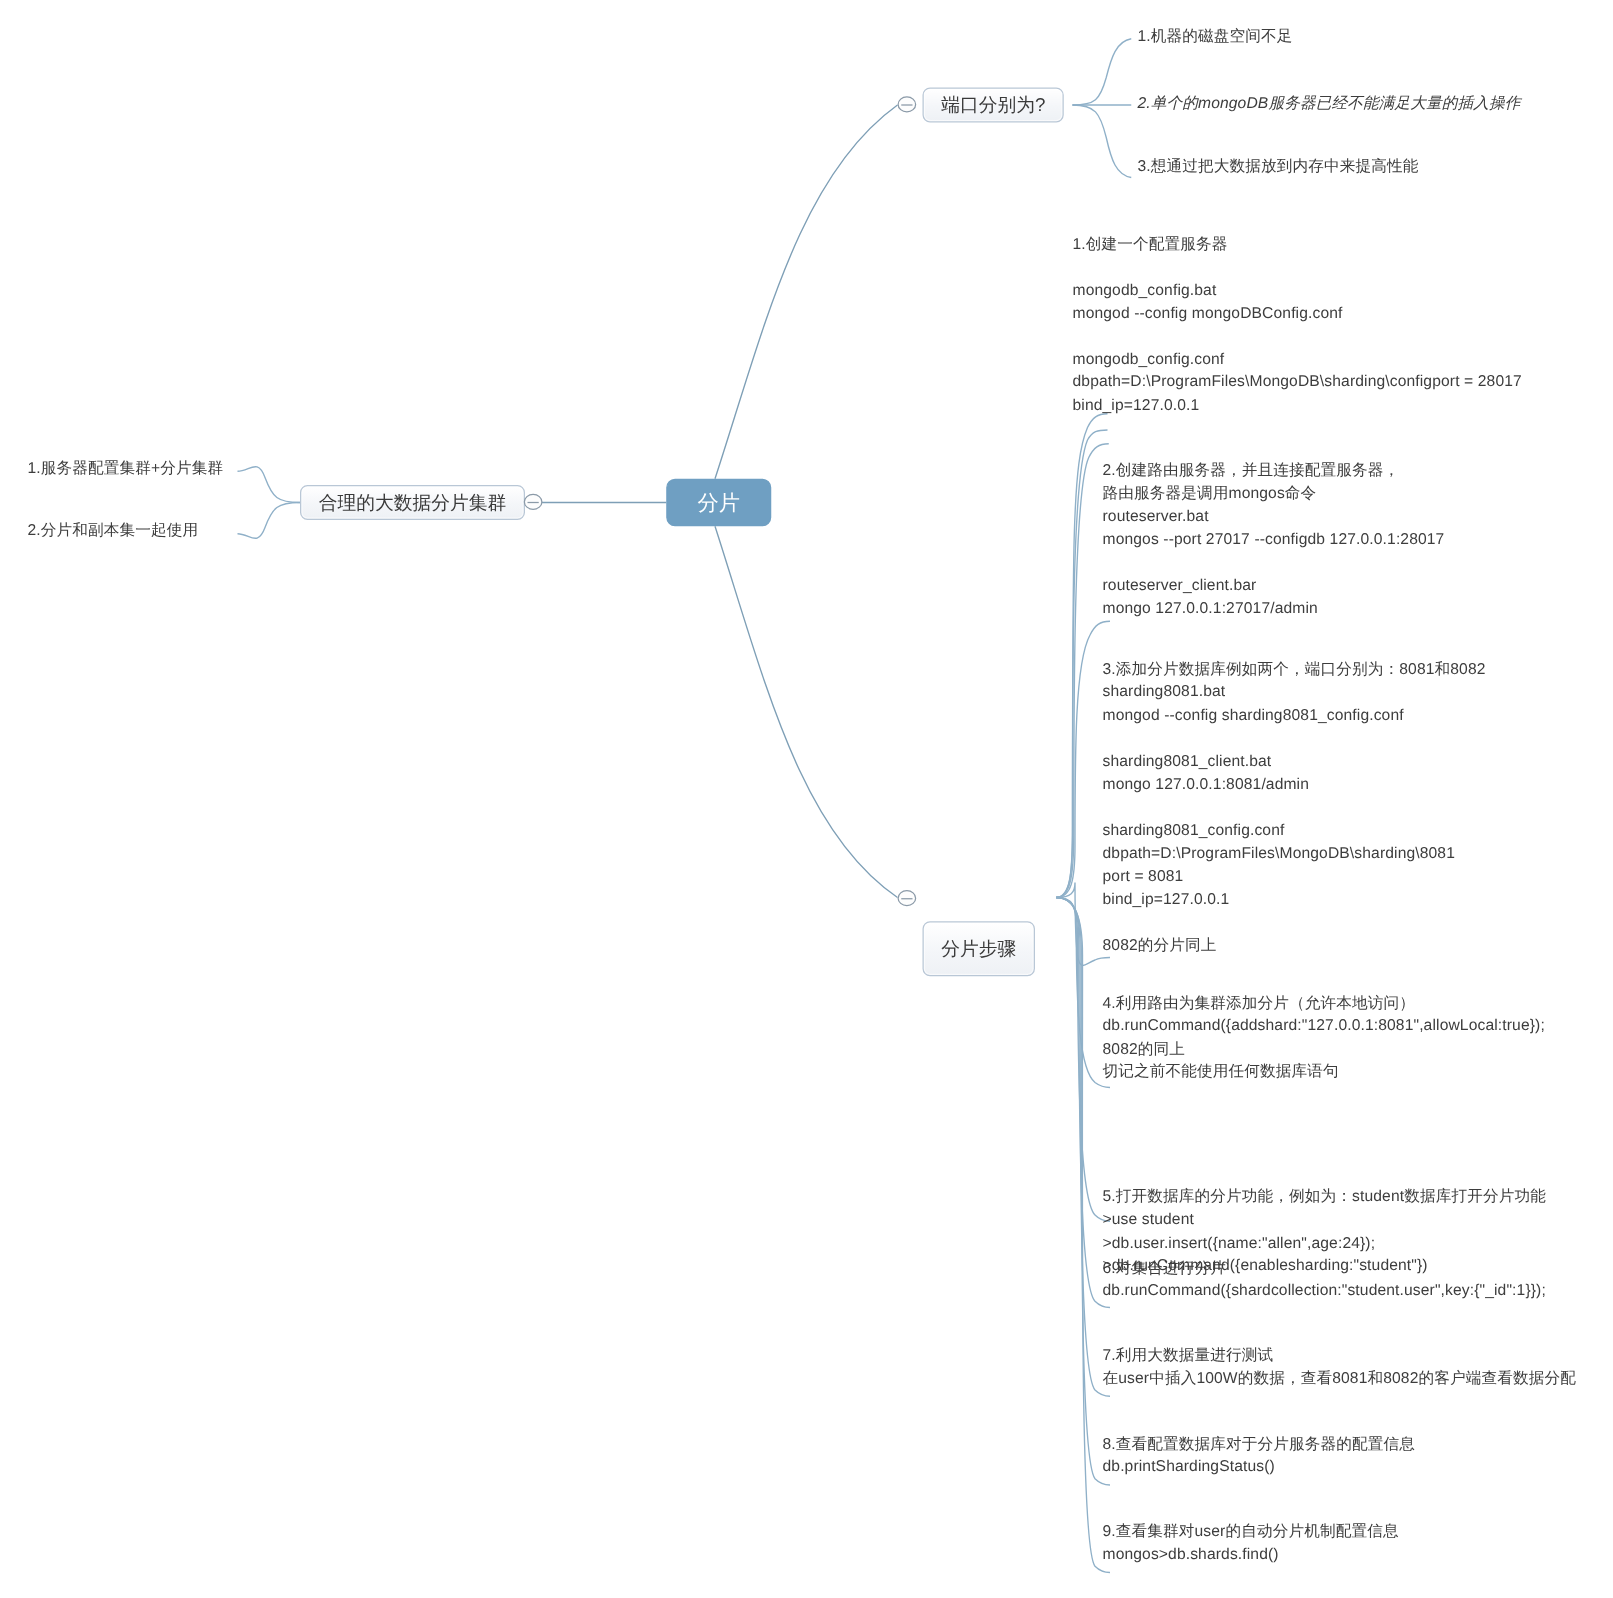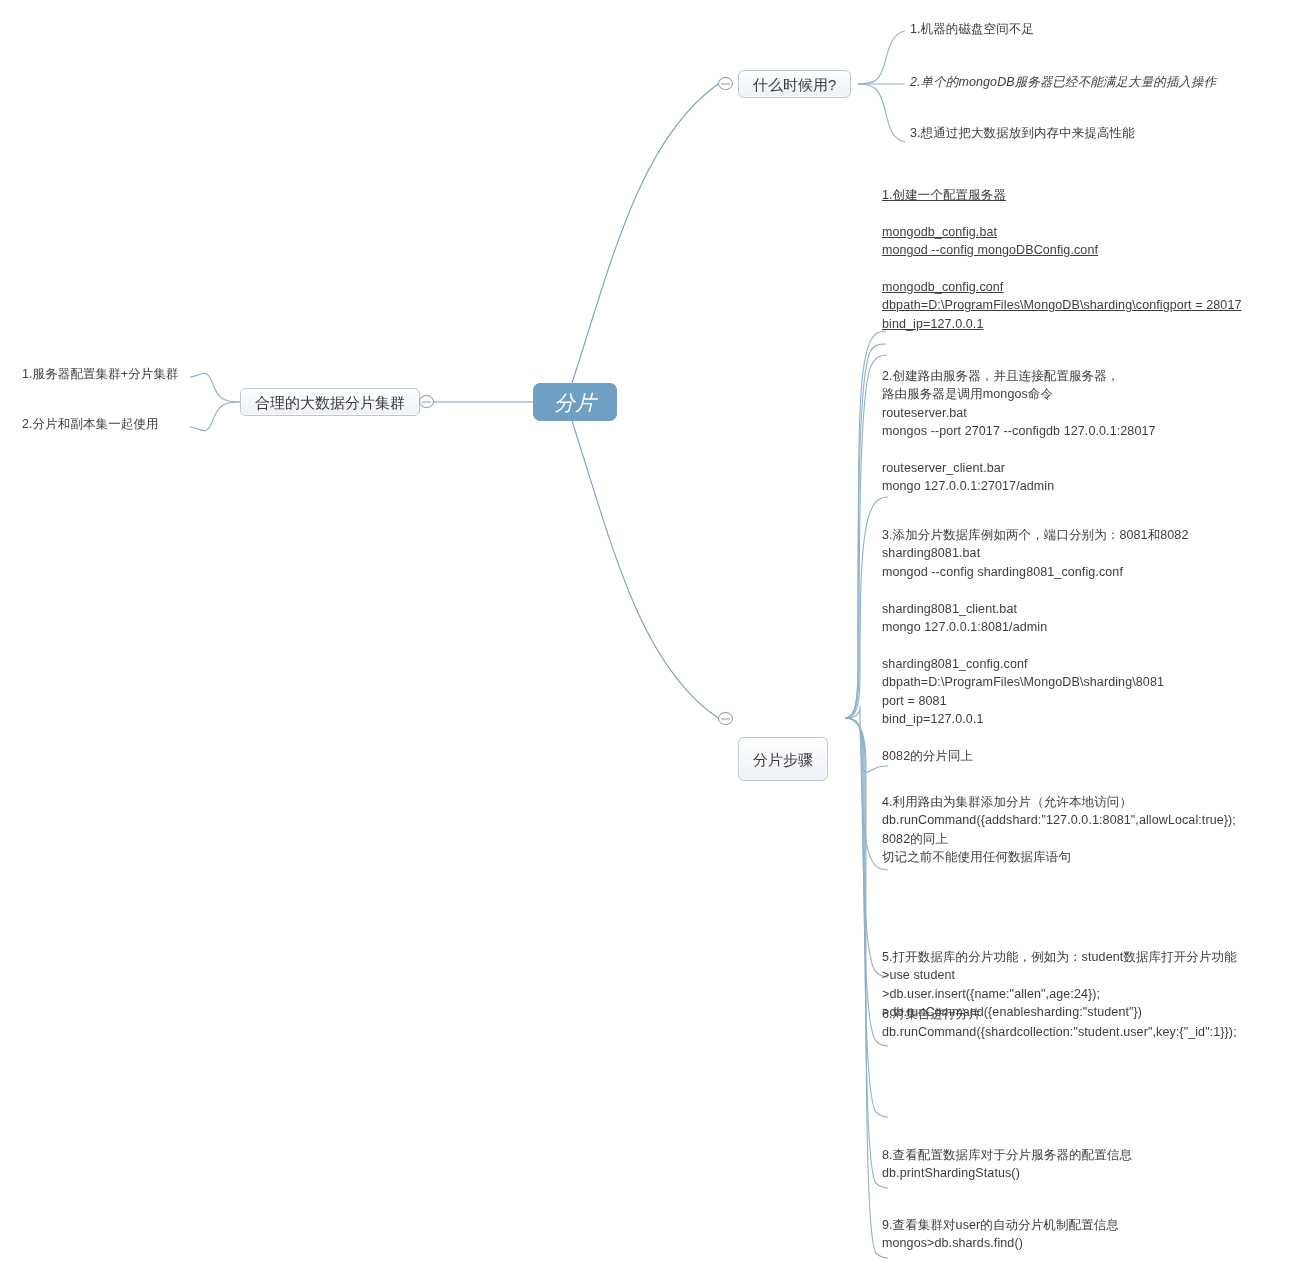--- a/index.html
+++ b/index.html
@@ -27,23 +27,22 @@
     display:flex;align-items:center;justify-content:center;
     padding:0 14px;
     white-space:nowrap;
     box-shadow:0 0 0 1px rgba(255,255,255,0.6) inset;
   }
   .node.central{
     background:#6f9fc2;
     border:1px solid #6f9fc2;
     border-radius:7px;
     color:#ffffff;
-    font-size:21px;
+    font-size:17px;
     box-shadow:none;
-    font-style:italic;
   }
 
   
   .toggle{
     position:absolute;
     width:15px;height:13px;
     box-sizing:border-box;
     border:1px solid #8b9aa8;
     border-radius:50%;
     background:#fdfdfd;
@@ -141,41 +140,41 @@
       <path d="M 888 1258 L 1118 1258" stroke="url(#fadeR)"></path>
     </g>
   </svg>
 
   <div class="node central" style="left:533px;top:383px;width:84px;height:38px;">
     <span>分片</span>
   </div>
 
   <div class="toggle" style="left:718px;top:77px;"></div>
   <div class="node" style="left:738px;top:70px;height:28px;">
-    <span>什么时候用?</span>
+    <span>端口分别为?</span>
   </div>
 
   <div class="leaf left" style="left:908px;top:20px;">1.机器的磁盘空间不足</div>
   <div class="leaf left" style="left:908px;top:73px;font-style:italic;">2.单个的mongoDB服务器已经不能满足大量的插入操作</div>
   <div class="leaf left" style="left:908px;top:124px;">3.想通过把大数据放到内存中来提高性能</div>
 
   <div class="node" style="left:240px;top:388px;height:28px;justify-content:center;">
     <span>合理的大数据分片集群</span>
   </div>
   <div class="toggle" style="left:419px;top:395px;"></div>
 
   <div class="leaf left" style="left:20px;top:365px;">1.服务器配置集群+分片集群</div>
   <div class="leaf left" style="left:20px;top:415px;">2.分片和副本集一起使用</div>
 
   <div class="toggle" style="left:718px;top:712px;"></div>
   <div class="node" style="left:738px;top:705px;height:44px;margin-top:32px;">
     <span>分片步骤</span>
   </div>
 
-  <div class="leaf left" style="left:880px;top:186px;text-decoration:underline;">1.创建一个配置服务器
+  <div class="leaf left" style="left:856px;top:186px;">1.创建一个配置服务器
 
 mongodb_config.bat
 mongod --config mongoDBConfig.conf
 
 mongodb_config.conf
 dbpath=D:\ProgramFiles\MongoDB\sharding\configport = 28017
 bind_ip=127.0.0.1</div>
 
   <div class="leaf left" style="left:880px;top:367px;">2.创建路由服务器，并且连接配置服务器，
 路由服务器是调用mongos命令
@@ -205,20 +204,22 @@
 切记之前不能使用任何数据库语句</div>
 
   <div class="leaf left" style="left:880px;top:948px;">5.打开数据库的分片功能，例如为：student数据库打开分片功能
 &gt;use student
 &gt;db.user.insert({name:"allen",age:24});
 &gt;db.runCommand({enablesharding:"student"})</div>
 
   <div class="leaf left" style="left:880px;top:1005px;">6.对集合进行分片
 db.runCommand({shardcollection:"student.user",key:{"_id":1}});</div>
 
+  <div class="leaf left" style="left:880px;top:1075px;">7.利用大数据量进行测试
+在user中插入100W的数据，查看8081和8082的客户端查看数据分配</div>
 
   <div class="leaf left" style="left:880px;top:1146px;">8.查看配置数据库对于分片服务器的配置信息
 db.printShardingStatus()</div>
 
   <div class="leaf left" style="left:880px;top:1216px;">9.查看集群对user的自动分片机制配置信息
 mongos&gt;db.shards.find()</div>
 
 </div>
 
 </body></html>

